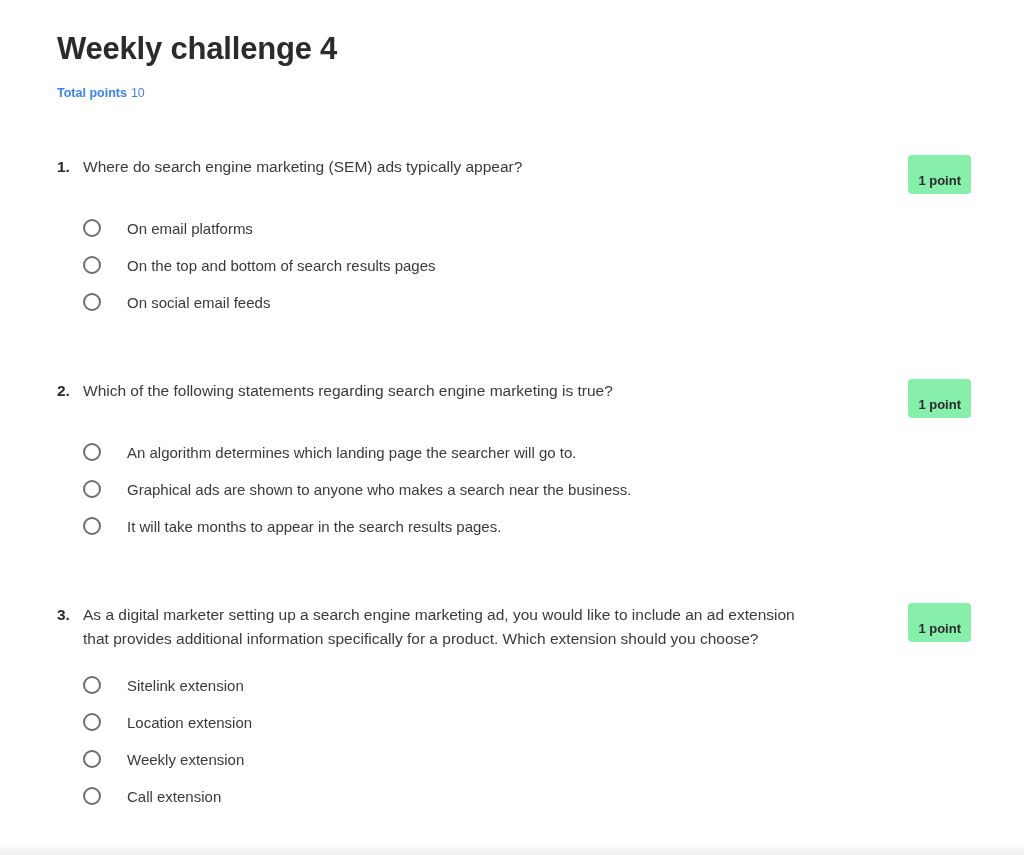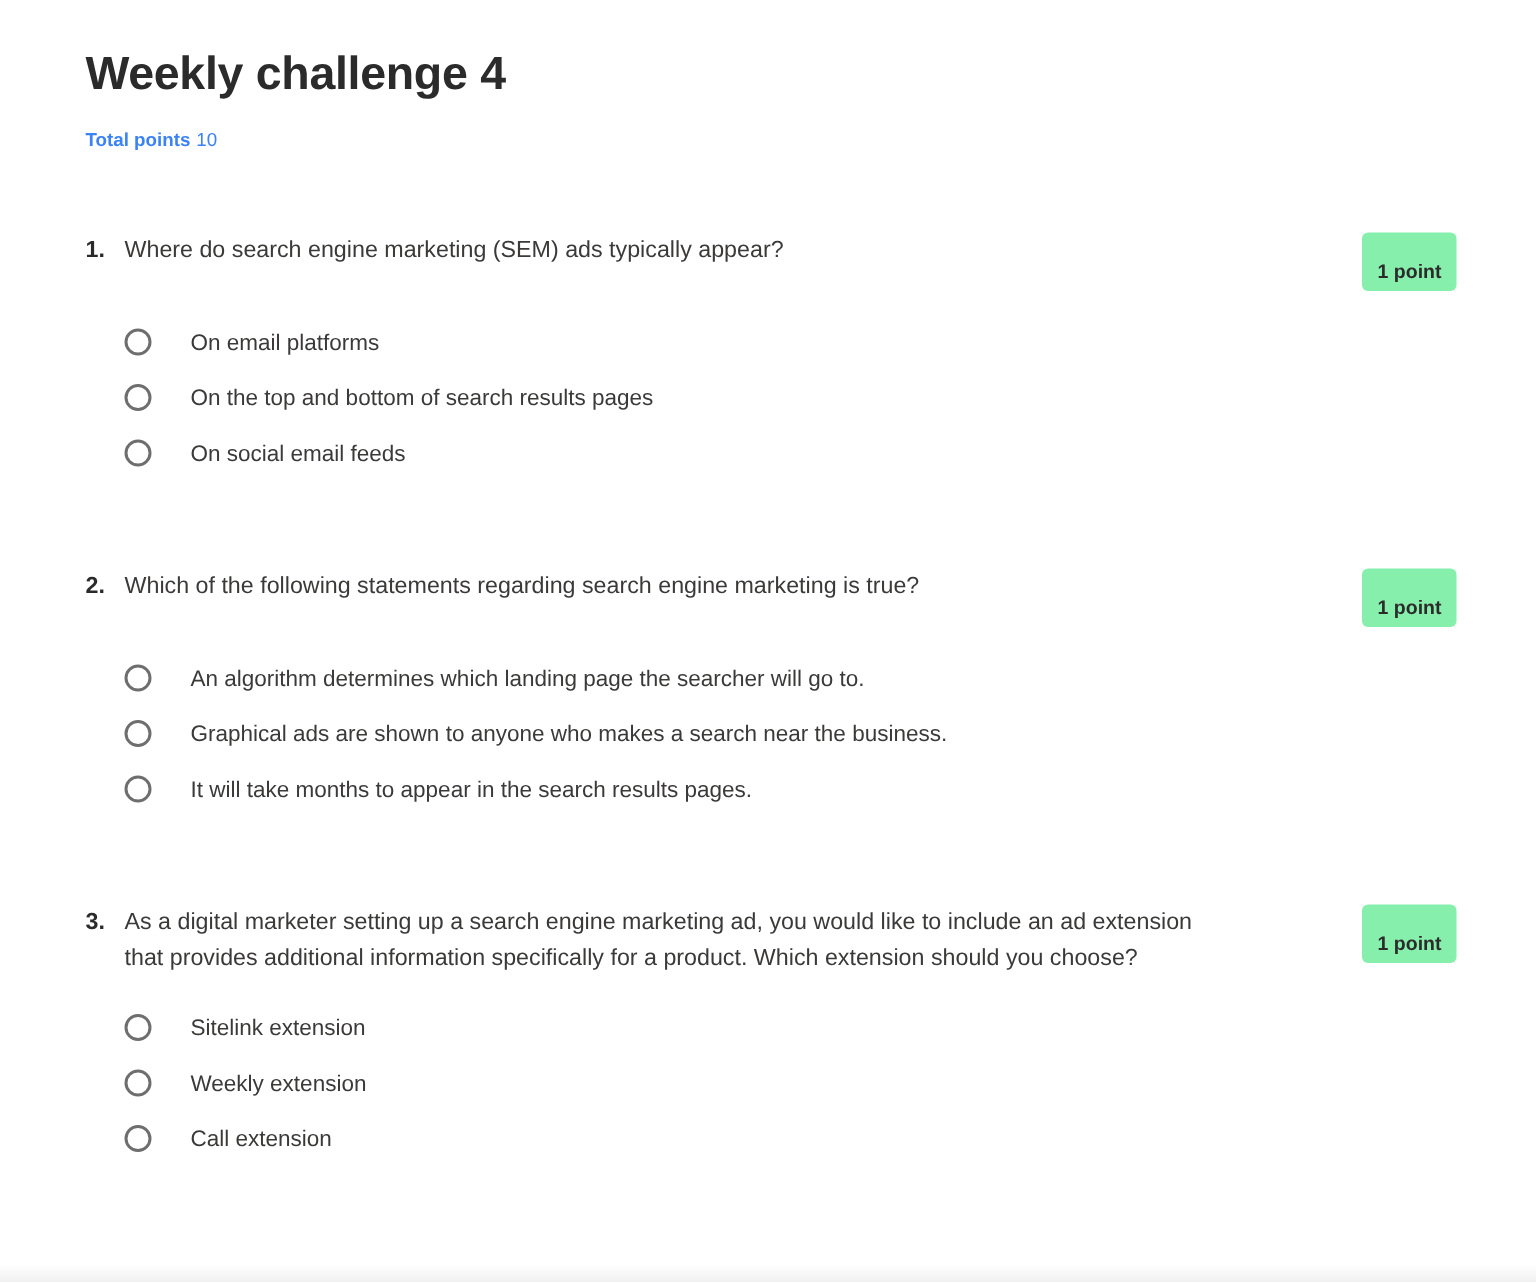--- a/index.html
+++ b/index.html
@@ -164,20 +164,24 @@
         <span class="q-text">As a digital marketer setting up a search engine marketing ad, you would like to include an ad extension that provides additional information specifically for a product. Which extension should you choose?</span>
         <span class="q-badge">1 point</span>
       </div>
       <div class="options">
         <div class="option">
           <span class="radio"></span>
           <span class="option-label">Sitelink extension</span>
         </div>
         <div class="option">
           <span class="radio"></span>
+          <span class="option-label">Location extension</span>
+        </div>
+        <div class="option">
+          <span class="radio"></span>
           <span class="option-label">Weekly extension</span>
         </div>
         <div class="option">
           <span class="radio"></span>
           <span class="option-label">Call extension</span>
         </div>
       </div>
     </section>
 
   </div>

